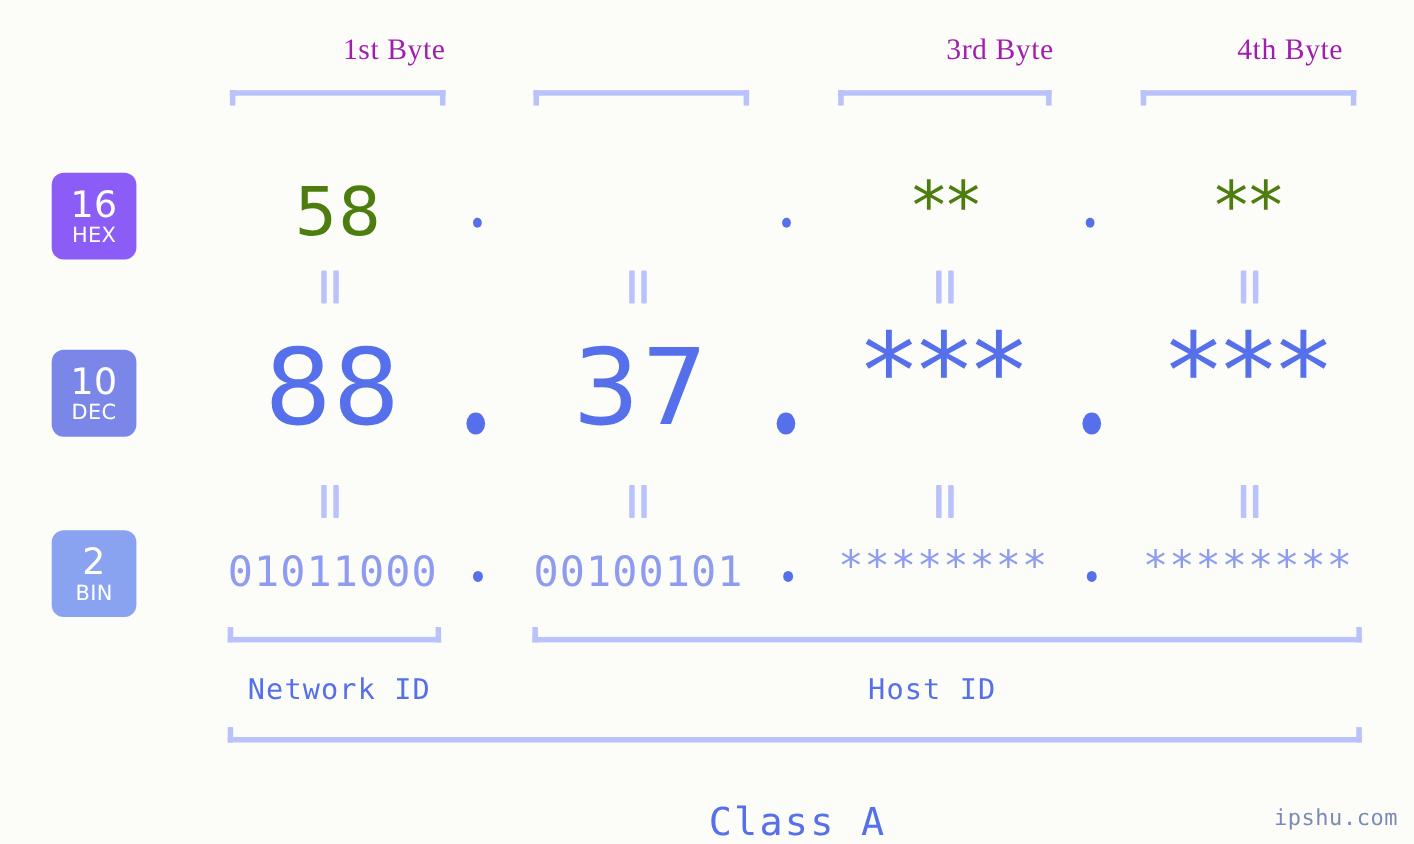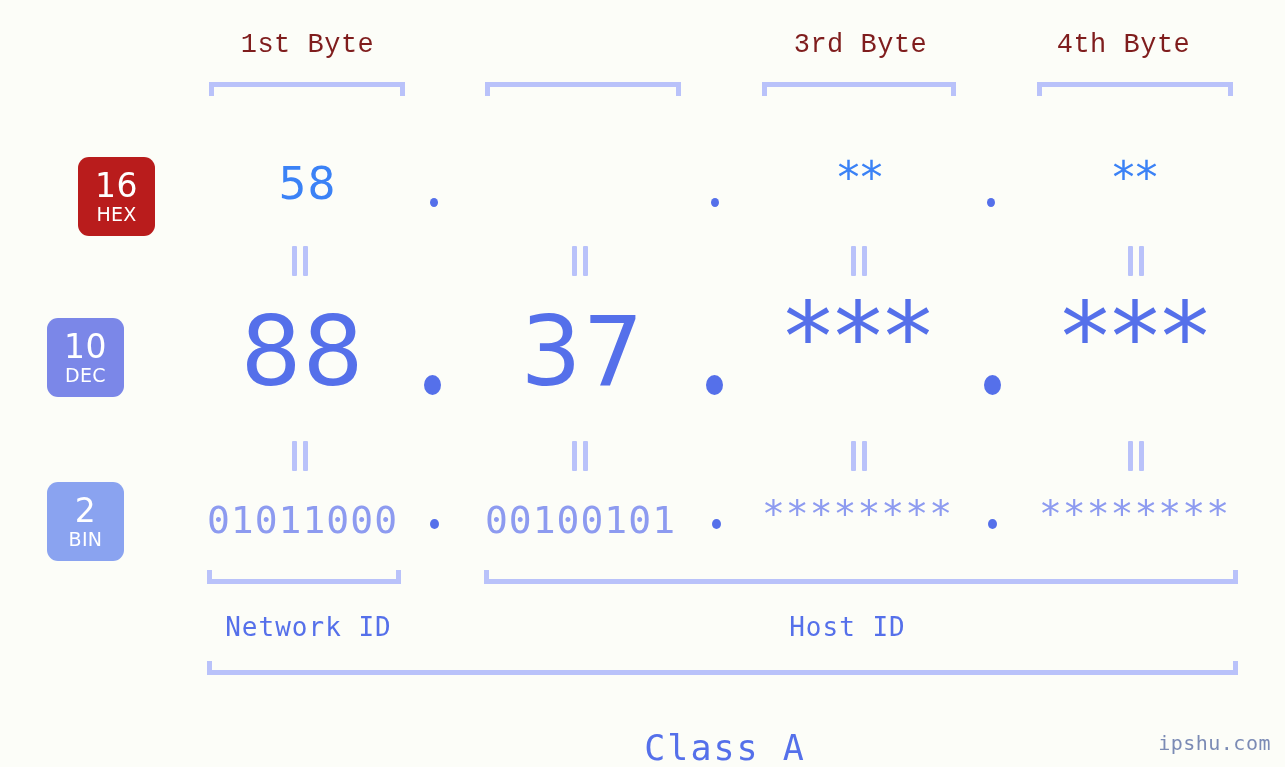--- a/index.html
+++ b/index.html
@@ -18,24 +18,24 @@
   #stage {
     position: relative;
     width: 1285px;
     height: 767px;
   }
 
   
   .byte-label {
     position: absolute;
     top: 30px;
-    text-align: center;
+    text-align: right;
     font-size: 27px;
-    color: #7f1d1d;
-    font-family: Liberation Mono, monospace;
+    color: #a21caf;
+    font-family: Liberation Serif, serif;
     letter-spacing: 0.5px;
     white-space: nowrap;
   }
 
   
   .bracket-down {
     position: absolute;
     border-top: 5px solid #b9c2fa;
     border-left: 5px solid #b9c2fa;
     border-right: 5px solid #b9c2fa;
@@ -79,22 +79,22 @@
   }
 
   .cell {
     position: absolute;
     text-align: center;
     white-space: nowrap;
     font-family: "DejaVu Sans", sans-serif;
   }
 
   .hex-val {
-    font-size: 44px;
-    color: #3b82f6;
+    font-size: 61px;
+    color: #4d7c0f;
     letter-spacing: 1px;
   }
   .dec-val {
     font-size: 96px;
     color: #5570ea;
     letter-spacing: 1px;
     line-height: 1;
   }
   .dec-star {
     font-size: 96px;
@@ -172,21 +172,21 @@
 
   <div class="byte-label" style="left:210px; width:195px;">1st Byte</div>
   <div class="byte-label" style="left:763px; width:195px;">3rd Byte</div>
   <div class="byte-label" style="left:1026px; width:195px;">4th Byte</div>
 
   <div class="bracket-down" style="left:209px; top:82px; width:196px;"></div>
   <div class="bracket-down" style="left:485px; top:82px; width:196px;"></div>
   <div class="bracket-down" style="left:762px; top:82px; width:194px;"></div>
   <div class="bracket-down" style="left:1037px; top:82px; width:196px;"></div>
 
-  <div class="badge" style="top:157px; background:#b91c1c;margin-left:31px;">
+  <div class="badge" style="top:157px; background:#8b5cf6;">
     <span class="num">16</span>
     <span class="nm">HEX</span>
   </div>
 
   <div class="cell hex-val" style="left:210px; top:158px; width:195px;">58</div>
   <div class="cell hex-val" style="left:763px; top:152px; width:195px;">**</div>
   <div class="cell hex-val" style="left:1038px; top:152px; width:195px;">**</div>
 
   <div class="dot dot-sm" style="left:430px; top:198px;"></div>
   <div class="dot dot-sm" style="left:711px; top:198px;"></div>

